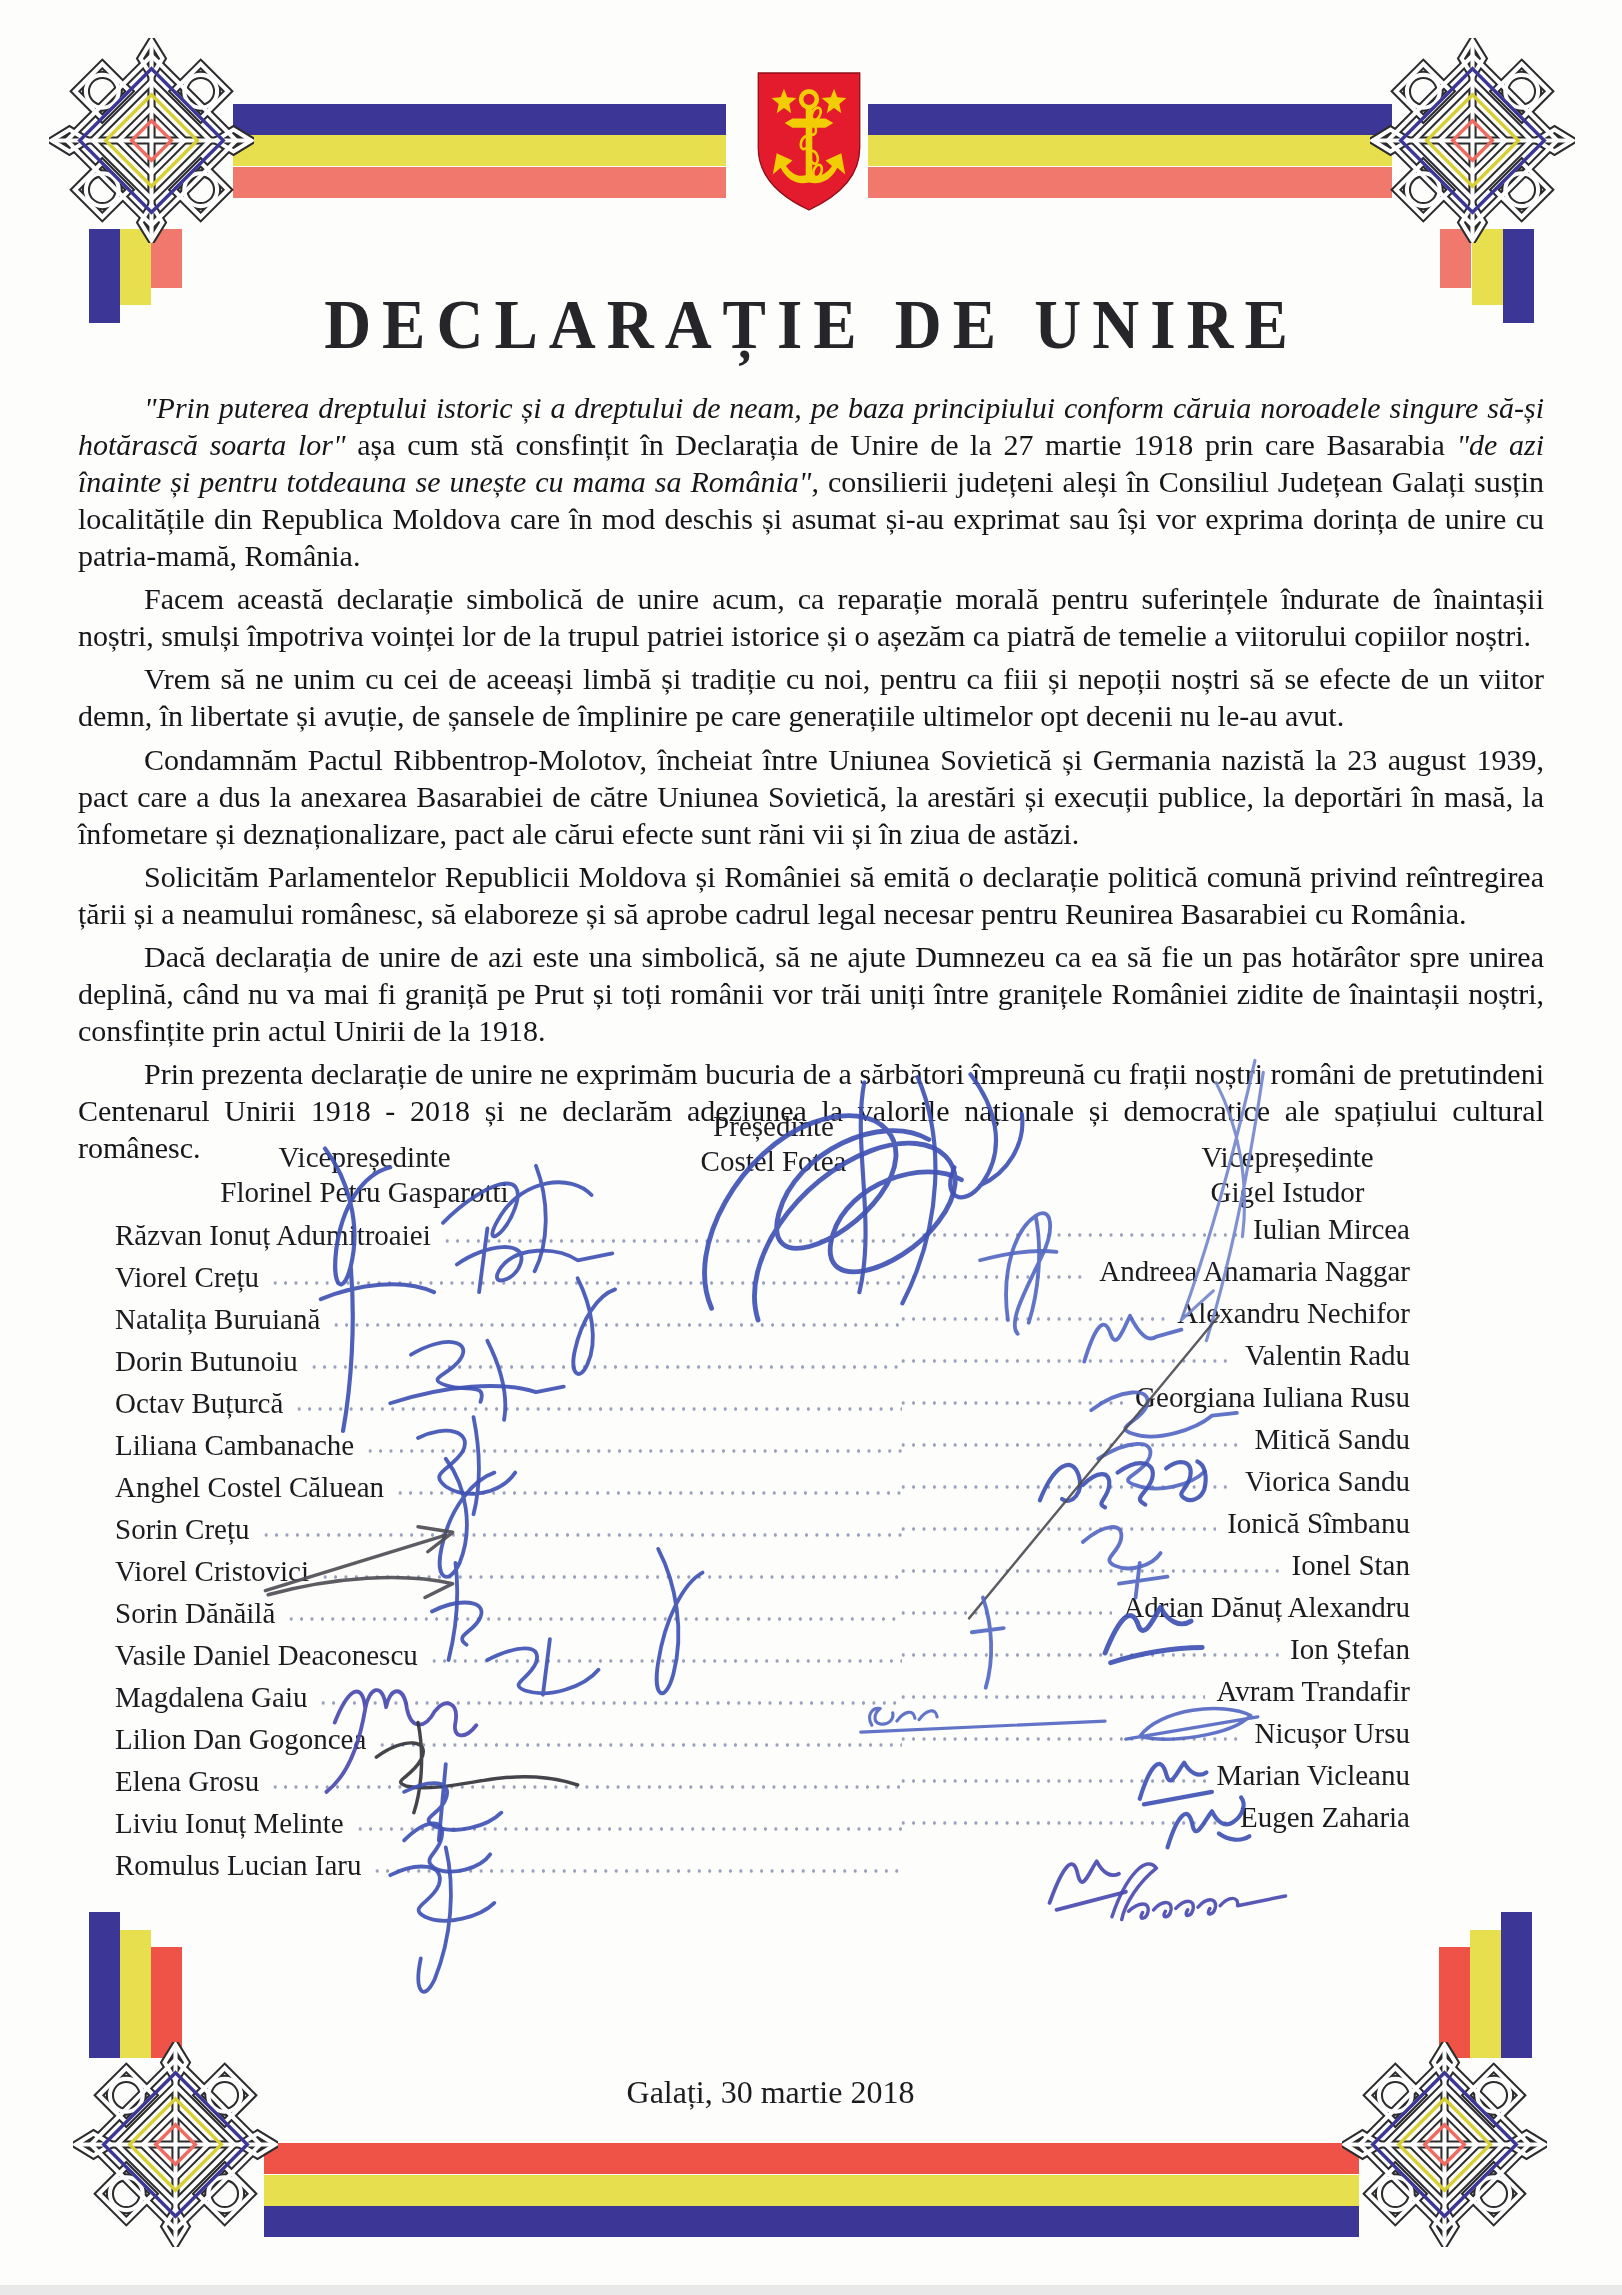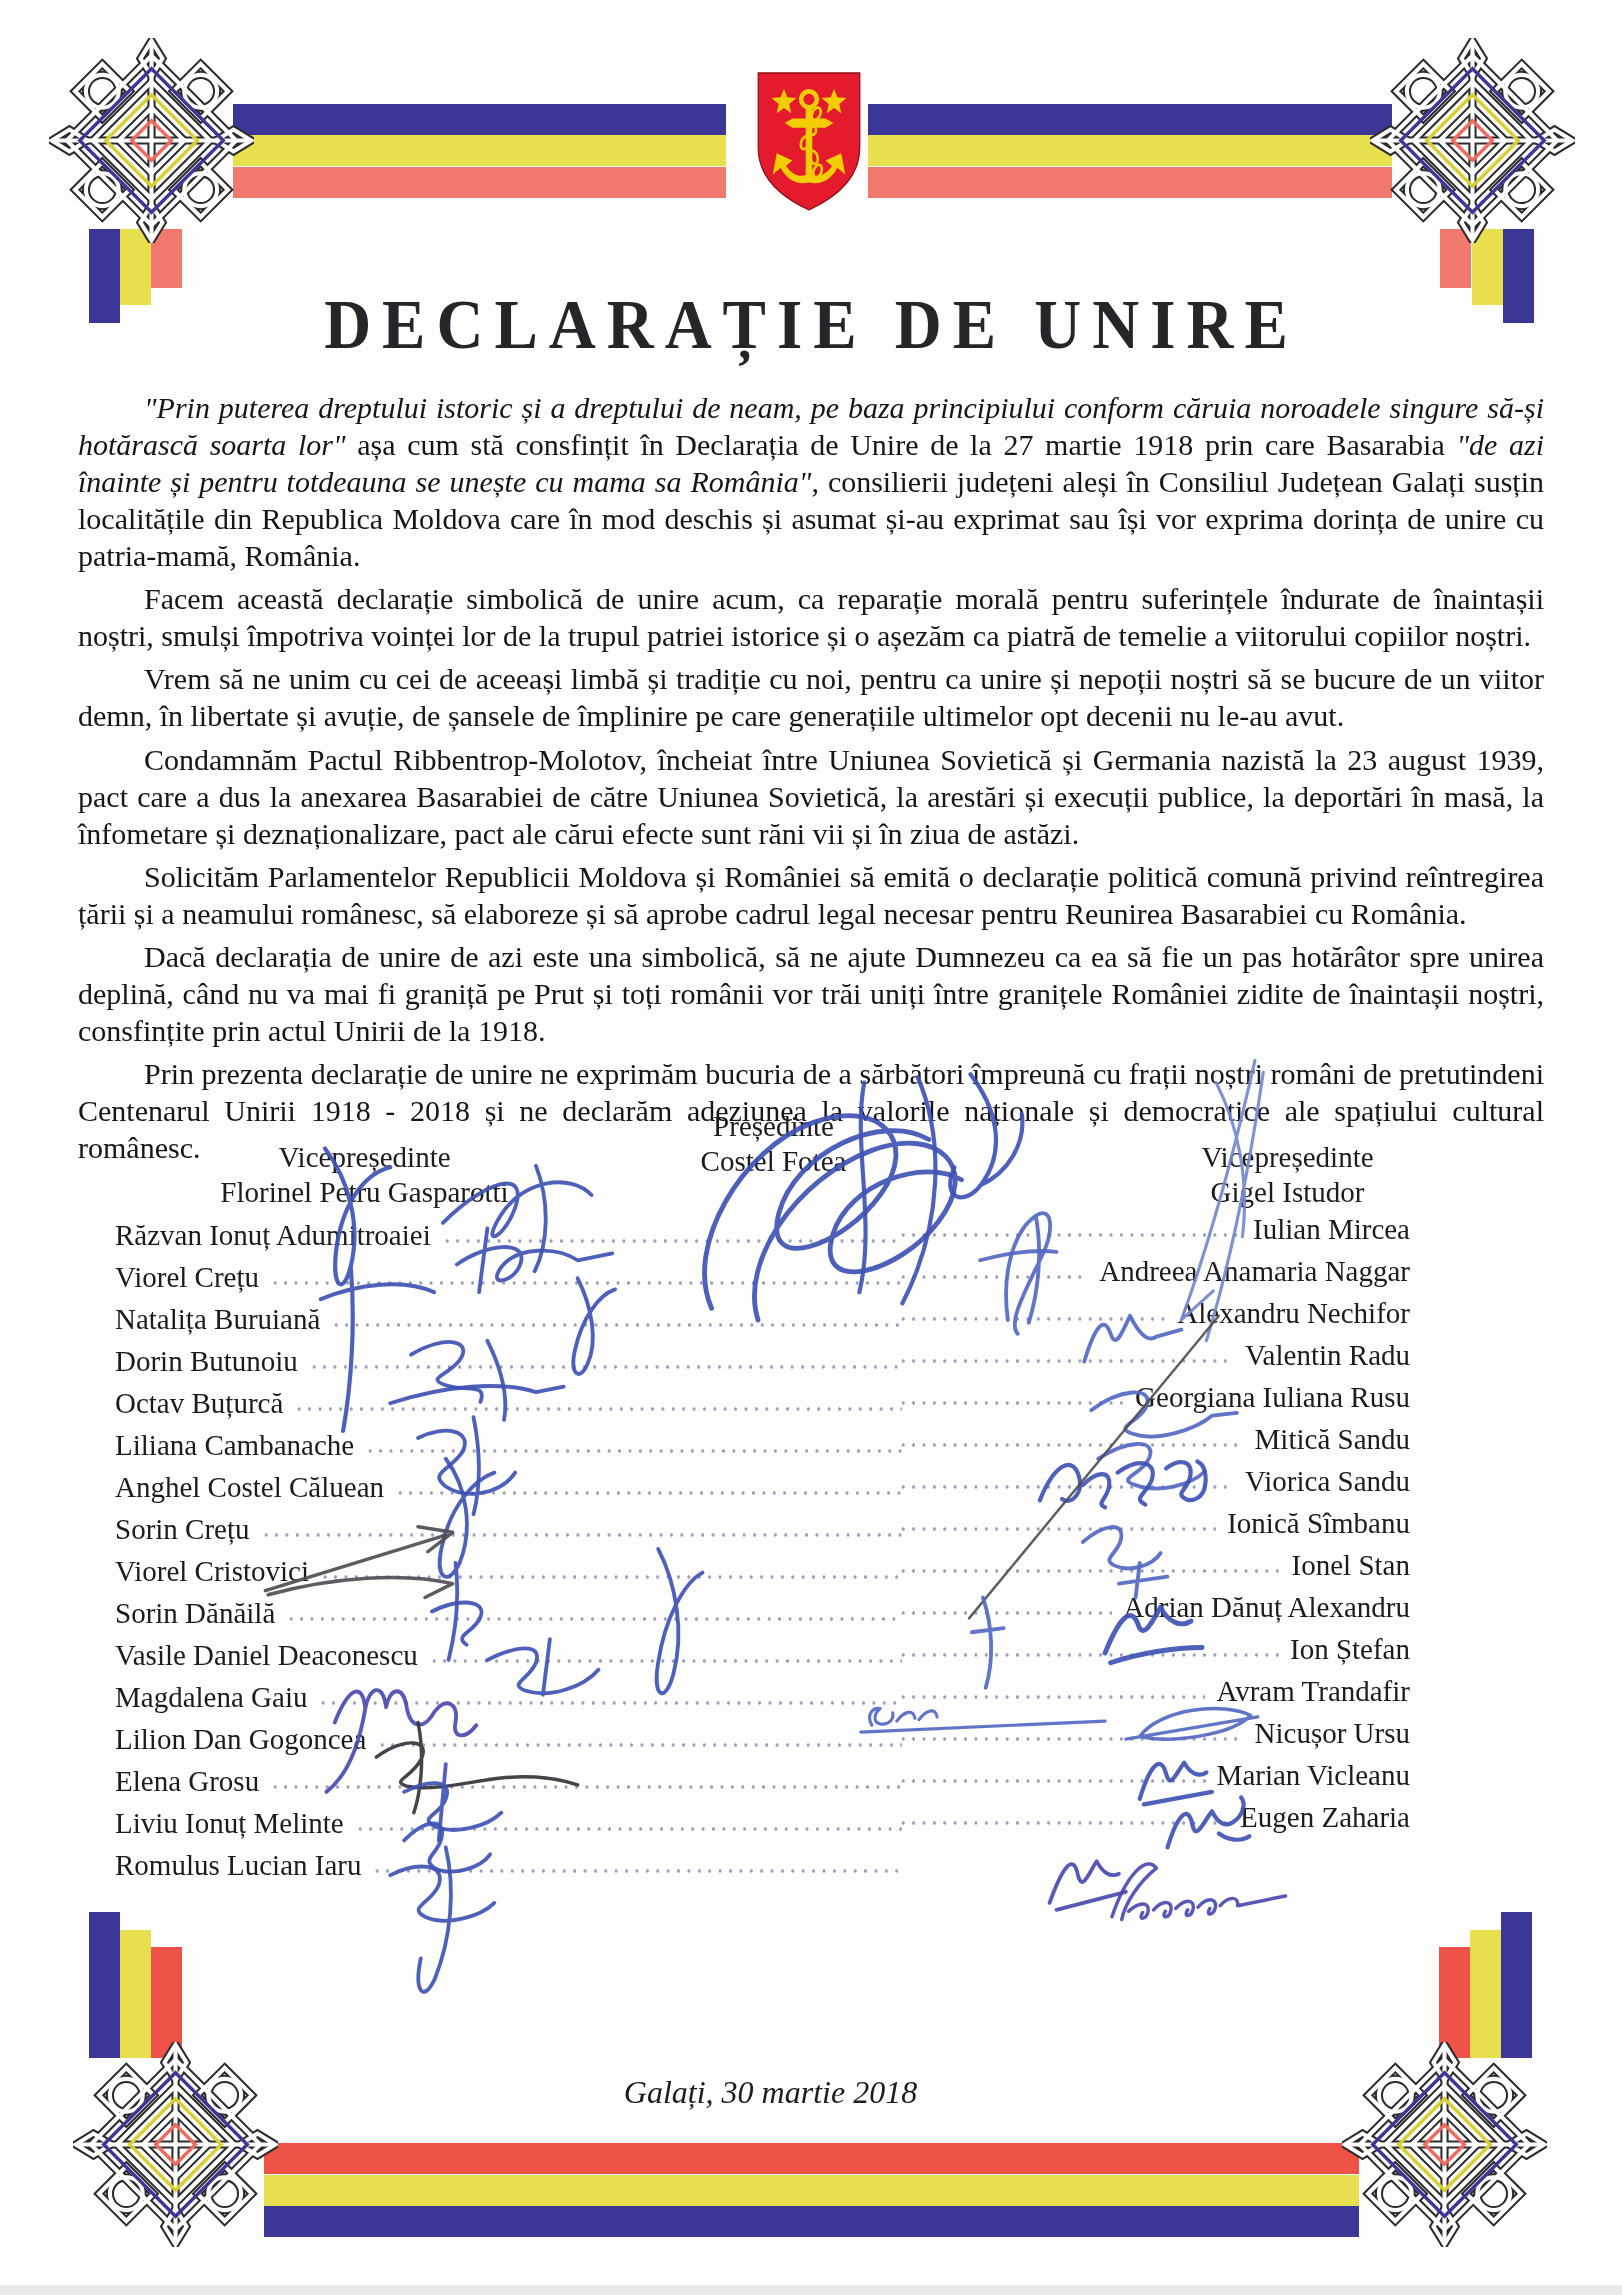--- a/index.html
+++ b/index.html
@@ -70,21 +70,21 @@
           background-image:radial-gradient(circle,#98a0ba 1.5px,rgba(0,0,0,0) 1.9px);
           background-size:10.4px 5.6px;background-repeat:repeat-x;background-position:0 50%;}
   .sig-row.right .leader{margin:0 11px 8.3px 4.2px;}
 
   
   .signatures{position:absolute;left:0;top:0;width:1623px;height:2295px;pointer-events:none;}
   .signatures path{fill:none;stroke-linecap:round;stroke-linejoin:round;opacity:.92;}
   .sB1{stroke:var(--ink-blue);}  .sB2{stroke:var(--ink-blue2);}
   .sLB{stroke:var(--ink-lightblue);} .sV{stroke:var(--ink-violet);}
   .sG{stroke:var(--ink-gray);}   .sD{stroke:var(--ink-dark);}
-  .dateline{position:absolute;left:0;top:2074px;width:1541px;text-align:center;font-size:32px;font-style:italic;}
+  .dateline{position:absolute;left:0;top:2074px;width:1541px;text-align:center;font-size:32px;}
 </style>
 </head>
 <body>
 
 <div class="page">
 
   <svg width="0" height="0" style="position:absolute" aria-hidden="true">
     <defs>
       <g id="kp">
         <path d="M150,26 L274,150 L150,274 L26,150 Z"></path>
@@ -166,21 +166,21 @@
 
   <svg class="coa" viewBox="0 0 162 218" width="112" height="151">
       <use href="#coa"></use>
     </svg>
 
   <div class="title">DECLARAȚIE DE UNIRE</div>
 
   <div class="doc-text">
       <p><span class="it">"Prin puterea dreptului istoric și a dreptului de neam, pe baza principiului conform căruia noroadele singure să-și hotărască soarta lor"</span><span> așa cum stă consfințit în Declarația de Unire de la 27 martie 1918 prin care Basarabia </span><span class="it">"de azi înainte și pentru totdeauna se unește cu mama sa România"</span><span>, consilierii județeni aleși în Consiliul Județean Galați susțin localitățile din Republica Moldova care în mod deschis și asumat și-au exprimat sau își vor exprima dorința de unire cu patria-mamă, România.</span></p>
       <p><span>Facem această declarație simbolică de unire acum, ca reparație morală pentru suferințele îndurate de înaintașii noștri, smulși împotriva voinței lor de la trupul patriei istorice și o așezăm ca piatră de temelie a viitorului copiilor noștri.</span></p>
-      <p><span>Vrem să ne unim cu cei de aceeași limbă și tradiție cu noi, pentru ca unire și nepoții noștri să se bucure de un viitor demn, în libertate și avuție, de șansele de împlinire pe care generațiile ultimelor opt decenii nu le-au avut.</span></p>
+      <p><span>Vrem să ne unim cu cei de aceeași limbă și tradiție cu noi, pentru ca fiii și nepoții noștri să se efecte de un viitor demn, în libertate și avuție, de șansele de împlinire pe care generațiile ultimelor opt decenii nu le-au avut.</span></p>
       <p><span>Condamnăm Pactul Ribbentrop-Molotov, încheiat între Uniunea Sovietică și Germania nazistă la 23 august 1939, pact care a dus la anexarea Basarabiei de către Uniunea Sovietică, la arestări și execuții publice, la deportări în masă, la înfometare și deznaționalizare, pact ale cărui efecte sunt răni vii și în ziua de astăzi.</span></p>
       <p><span>Solicităm Parlamentelor Republicii Moldova și României să emită o declarație politică comună privind reîntregirea țării și a neamului românesc, să elaboreze și să aprobe cadrul legal necesar pentru Reunirea Basarabiei cu România.</span></p>
       <p><span>Dacă declarația de unire de azi este una simbolică, să ne ajute Dumnezeu ca ea să fie un pas hotărâtor spre unirea deplină, când nu va mai fi graniță pe Prut și toți românii vor trăi uniți între granițele României zidite de înaintașii noștri, consfințite prin actul Unirii de la 1918.</span></p>
       <p><span>Prin prezenta declarație de unire ne exprimăm bucuria de a sărbători împreună cu frații noștri români de pretutindeni Centenarul Unirii 1918 - 2018 și ne declarăm adeziunea la valorile naționale și democratice ale spațiului cultural românesc.</span></p>
     </div>
 
   <div class="official off-left">
     <div>Vicepreședinte</div>
     <div>Florinel Petru Gasparotti</div>
   </div>

